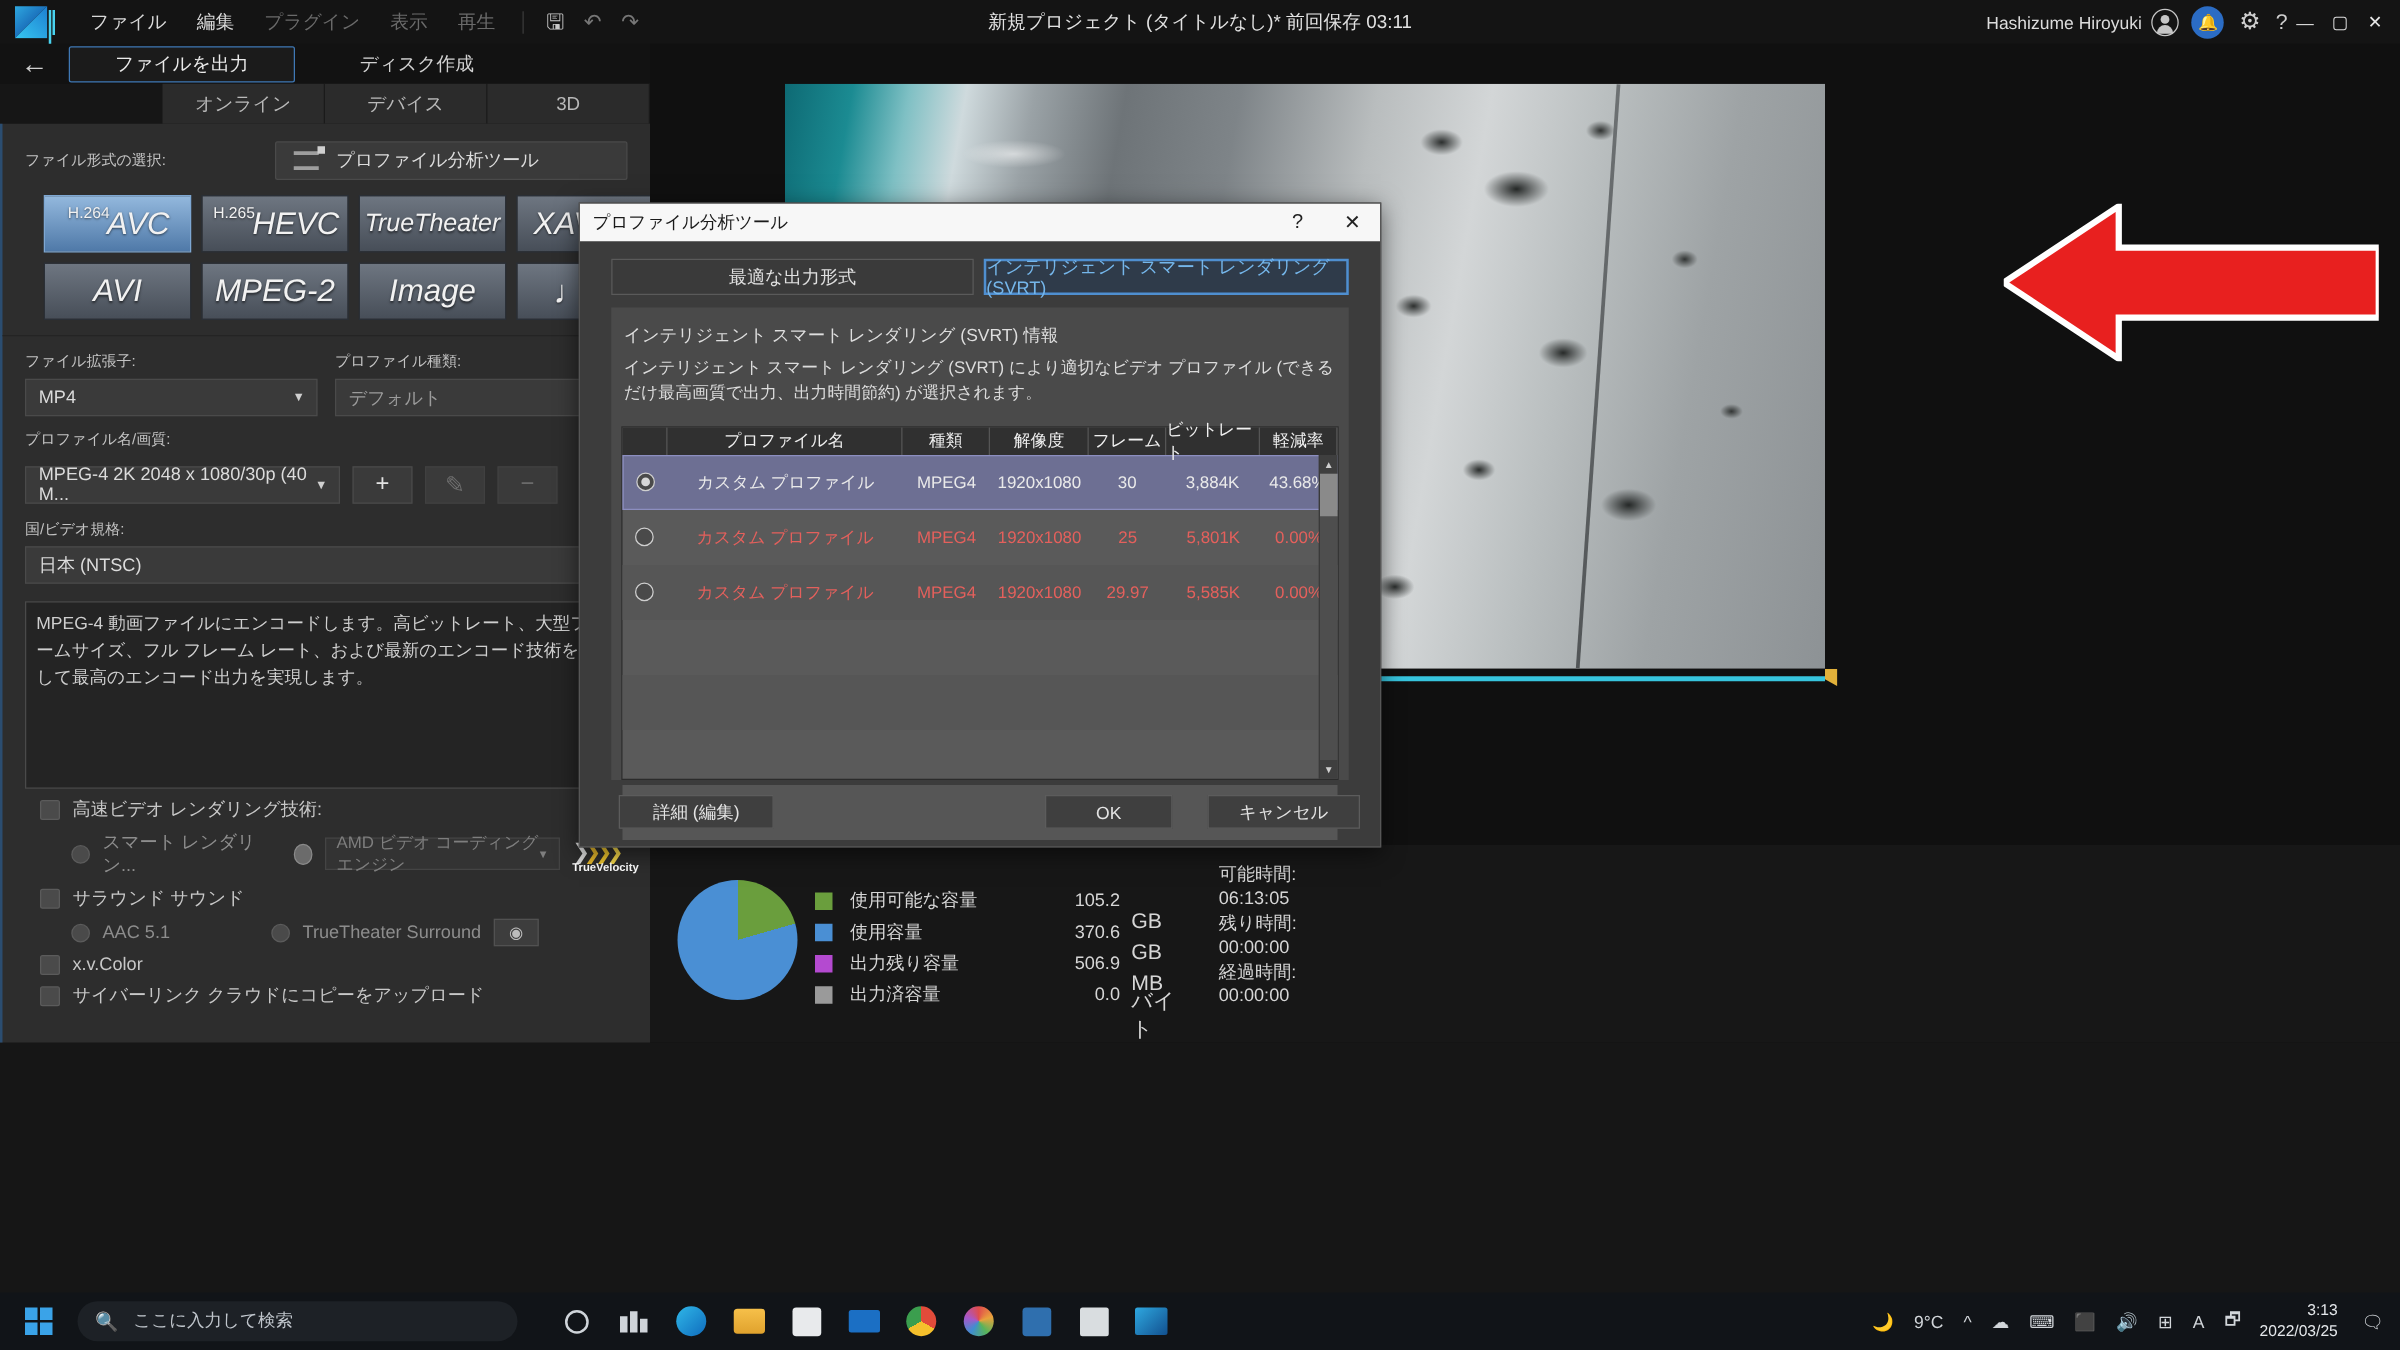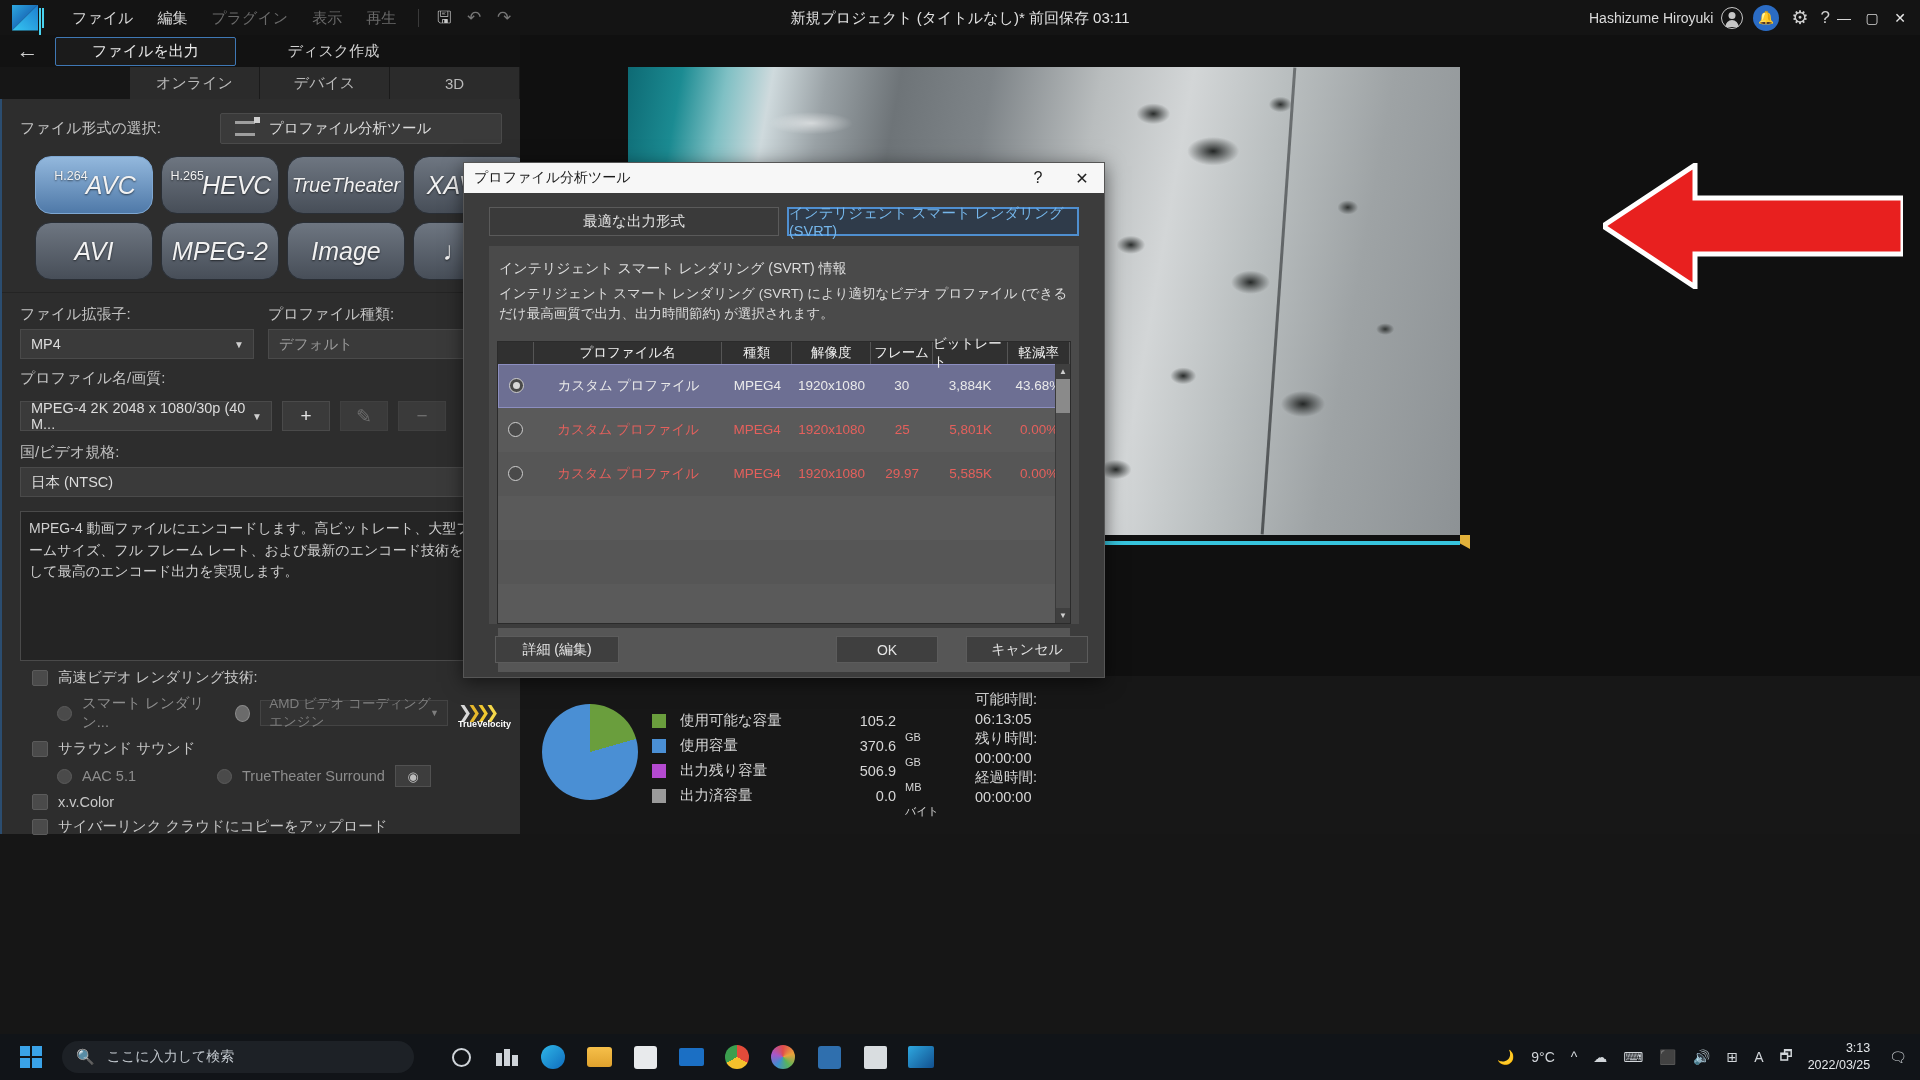--- a/index.html
+++ b/index.html
@@ -51,33 +51,33 @@
 
   
   .tabs { position:absolute; left:0; top:67px; width:520px; height:32px; display:flex; }
   .tab { flex:1; background:#2b2b2b; color:#b9b9b9; font-size:15px; display:flex;
          align-items:center; justify-content:center; border-right:1px solid #1a1a1a; }
   .tab.active { background:#3a3a3a; color:#6fb6e8; border-top:2px solid #3f8fd2;margin-top:44px; }
 
   
   .leftpanel { position:absolute; left:0; top:99px; width:520px; height:735px;
                background:#2d2d2d; border-left:2px solid #2b4d70; }
-  .lbl { color:#c3c3c3; font-size:15px; }
+  .lbl { color:#c3c3c3; font-size:12px; }
   .row-fmt { display:flex; align-items:center; padding:14px 18px 6px 18px; justify-content:space-between; }
   .analyze-btn { display:flex;align-items:center; gap:14px; background:#3a3a3a; border:1px solid #4a4a4a;
                  padding:5px 14px; border-radius:2px; width:282px;}
   .analyze-btn .ic { width:20px;height:15px;background:
        linear-gradient(#9e9e9e,#9e9e9e) 0 0/100% 3px no-repeat,
        linear-gradient(#9e9e9e,#9e9e9e) 0 100%/100% 3px no-repeat,
        #3d3d3d; position:relative;}
   .analyze-btn .ic::after{content:"";position:absolute;right:-5px;top:-4px;width:6px;height:6px;background:#cfcfcf;}
   .analyze-btn span { font-size:14.5px; color:#dcdcdc; }
 
   .fmtgrid { display:grid; grid-template-columns:repeat(4,118px); gap:8px; padding:6px 0 12px 33px; }
-  .fbtn { height:58px; border-radius:16px; display:flex; align-items:center; justify-content:center;
+  .fbtn { height:46px; border-radius:0; display:flex; align-items:center; justify-content:center;
           background:linear-gradient(#6e7681,#474e58); border:1px solid #2a2f36;
           font-style:italic; font-size:25px; color:#f2f2f2; position:relative;
           text-shadow:0 1px 2px rgba(0,0,0,.6); }
   .fbtn.sel { background:linear-gradient(#93b8dd,#4f79a8); border:1px solid #7ea7d2; }
   .fbtn .sup { font-style:normal; font-size:12.5px; position:relative; top:-9px; left:2px; font-weight:400;}
   .fbtn.small { font-size:20px; }
   .fbtn.note { font-size:26px; font-style:normal; }
 
   .divider { height:1px; background:#242424; margin:0; }
 
@@ -156,21 +156,21 @@
 
   
   .statusstrip { position:absolute; left:520px; top:676px; width:1400px; height:158px; background:#171717;}
   .pie { position:absolute; left:22px; top:28px; width:96px; height:96px; border-radius:50%;
          background:conic-gradient(#6a9e3d 0deg 74deg, #4a8fd4 74deg 360deg); }
   .legend { position:absolute; left:132px; top:32px; }
   .lrow { display:flex; align-items:center; height:25px; }
   .lsw { width:14px;height:14px; margin-right:14px; }
   .lname { width:150px; font-size:14.5px; color:#d6d6d6; }
   .lval { width:66px; text-align:right; font-size:14.5px; color:#d6d6d6; }
-  .lunit { width:46px; padding-left:9px; font-size:11px; color:#d6d6d6;margin-top:32px; }
+  .lunit { width:46px; padding-left:9px; font-size:17px; color:#d6d6d6;margin-top:32px; }
   .times { position:absolute; left:455px; top:14px; }
   .trow { margin-bottom:2px; }
   .tlab { font-size:14.5px; color:#d6d6d6; }
   .tval { font-size:14.5px; color:#d6d6d6; margin-top:2px; }
 
   
   .taskbar { position:absolute; left:0; bottom:0; width:1920px; height:46px; background:#111418;
              display:flex; align-items:center; }
   .winbtn { width:62px; display:flex; align-items:center; justify-content:center; }
   .winlogo { width:22px;height:22px;display:grid;grid-template-columns:1fr 1fr;grid-template-rows:1fr 1fr;gap:2px;}

